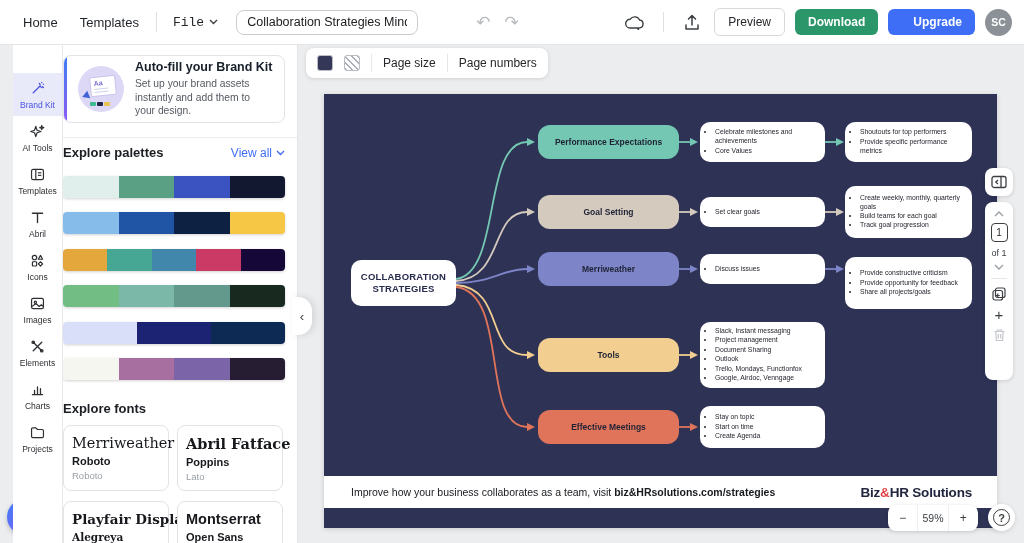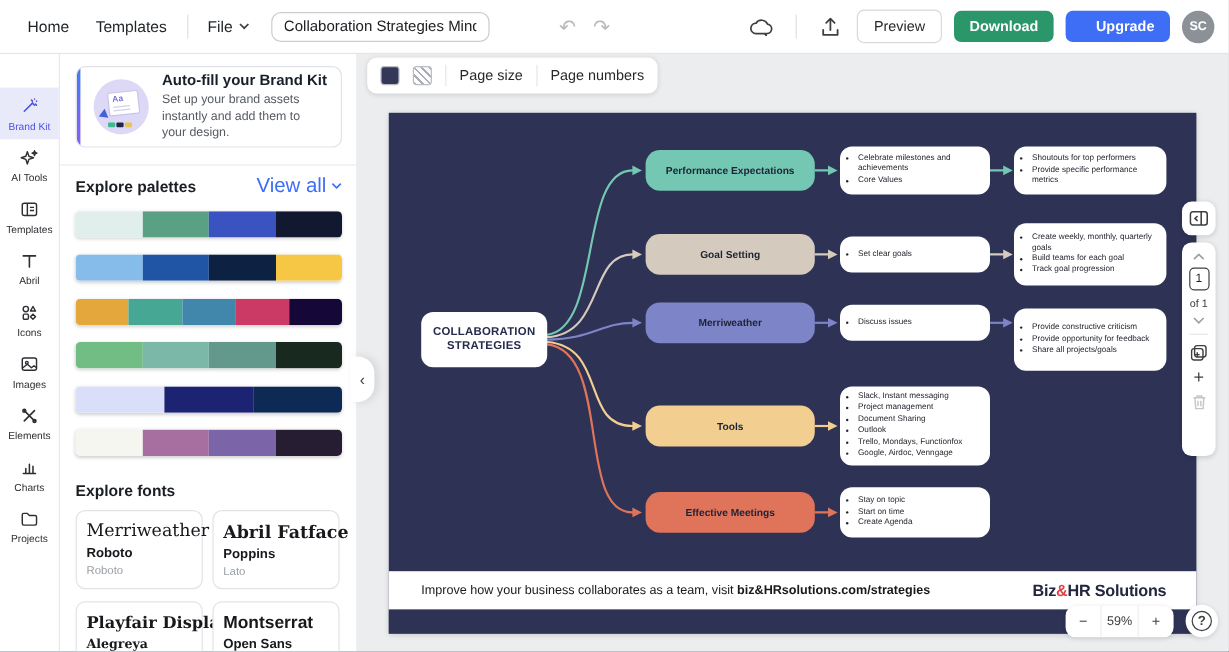--- a/index.html
+++ b/index.html
@@ -5,37 +5,37 @@
   * { margin:0; padding:0; box-sizing:border-box; }
   body { font-family:"Liberation Sans", sans-serif; background:#ecedef; }
   .app { position:relative; width:1024px; height:543px; overflow:hidden; background:#ecedef; }
 
   
   .topbar { position:absolute; top:0; left:0; right:0; height:45px; background:#fff;
             border-bottom:1px solid #e4e5e7; display:flex; align-items:center;
             padding:0 12px; z-index:20; }
   .nav-link { font-size:13px; color:#1f2327; padding:0 11px; cursor:pointer; }
   .vdiv { width:1px; height:20px; background:#e0e0e2; margin:0 6px; }
-  .file-menu { display:flex; align-items:center; gap:5px; font-size:13px; color:#1f2327; padding:0 10px; }
+  .file-menu { display:flex; align-items:center; gap:5px; font-size:13px; color:#1f2327; padding:0 10px;font-family:Liberation Mono, monospace; }
   .title-input { width:182px; height:25px; border:1px solid #c9cdd2; border-radius:8px;
                  font-size:12.5px; padding:0 10px; color:#202124; margin-left:8px;
                  font-family:"Liberation Sans",sans-serif; background:#fff; }
   .undo-redo { display:flex; gap:14px; margin-left:58px; color:#b8bbbe; font-size:17px; }
   .undo-redo span { cursor:pointer; }
   .tb-right { margin-left:auto; display:flex; align-items:center; gap:10px; }
   .icon-btn { display:flex; align-items:center; justify-content:center; width:24px; height:24px; color:#3c4043; }
   .btn { border-radius:6px; font-size:12px; padding:6px 13px; cursor:pointer; border:none;
          font-family:"Liberation Sans",sans-serif; }
   .btn-outline { background:#fff; border:1px solid #d6d9dd; color:#26282b; }
   .btn-fill { color:#fff; font-weight:bold; }
   .avatar { width:27px; height:27px; border-radius:50%; background:#8b9197; color:#fff;
             font-size:10.5px; font-weight:bold; display:flex; align-items:center; justify-content:center; }
 
   
-  .siderail { position:absolute; top:45px; left:0; width:50px; bottom:0; background:#fff;
+  .siderail { position:absolute; top:45px; left:13px; width:50px; bottom:0; background:#fff;
               border-right:1px solid #e8e8ea; display:flex; flex-direction:column;
               padding-top:28px; z-index:15; }
   .rail-item { height:43px; display:flex; flex-direction:column; align-items:center;
                justify-content:center; gap:3px; font-size:8.5px; color:#2d2f33; cursor:pointer; }
   .rail-item svg { width:17px; height:17px; }
   .rail-item.active { background:#e8eaf9; }
   .ai-fab { position:absolute; left:7px; bottom:8px; width:36px; height:36px; border-radius:50%;
             background:linear-gradient(135deg,#3f7cf6,#8b5cf6); display:flex; align-items:center;
             justify-content:center; box-shadow:0 2px 5px rgba(0,0,0,.2); cursor:pointer; }
 
@@ -56,21 +56,21 @@
                   border-left:7px solid #3f63d6; border-top:4px solid transparent;
                   border-bottom:4px solid transparent; transform:rotate(38deg); }
   .illu .strip { position:absolute; left:12px; bottom:6px; display:flex; gap:1px; }
   .illu .strip b { width:6px; height:4px; border-radius:1px; }
   .brand-title { font-size:12.5px; font-weight:bold; color:#17202a; margin-bottom:3px; }
   .brand-desc { font-size:10.3px; color:#555a61; line-height:1.35; width:132px; }
   .panel-sep { position:absolute; top:92px; left:0; right:0; border-top:1px solid #ececee; }
   .palettes-head { position:absolute; top:100px; left:13px; width:222px; display:flex;
                    justify-content:space-between; align-items:center; }
   .sec-heading { font-size:13px; font-weight:bold; color:#1b1e22; }
-  .view-all { font-size:17px; color:#3e6ef6; display:flex; align-items:center; gap:4px; cursor:pointer; }
+  .view-all { font-size:12px; color:#3e6ef6; display:flex; align-items:center; gap:4px; cursor:pointer; }
   .palette { position:absolute; left:13px; width:222px; height:22px; border-radius:4px;
              overflow:hidden; display:flex; box-shadow:0 1px 3px rgba(0,0,0,.18); cursor:pointer; }
   .palette b { flex:1; }
   .fonts-heading { position:absolute; top:356px; left:13px; }
   .font-card { position:absolute; width:106px; height:66px; border:1px solid #e2e3e7;
                border-radius:8px; padding:9px 8px; cursor:pointer; background:#fff; }
   .f-name { font-size:14.5px; color:#17191d; white-space:nowrap; }
   .serif { font-family:"DejaVu Serif","Liberation Serif",serif; }
   .f-pair { font-size:11px; font-weight:bold; color:#17191d; margin-top:4px; }
   .f-sub { font-size:9.5px; color:#9aa0a6; margin-top:3px; }

